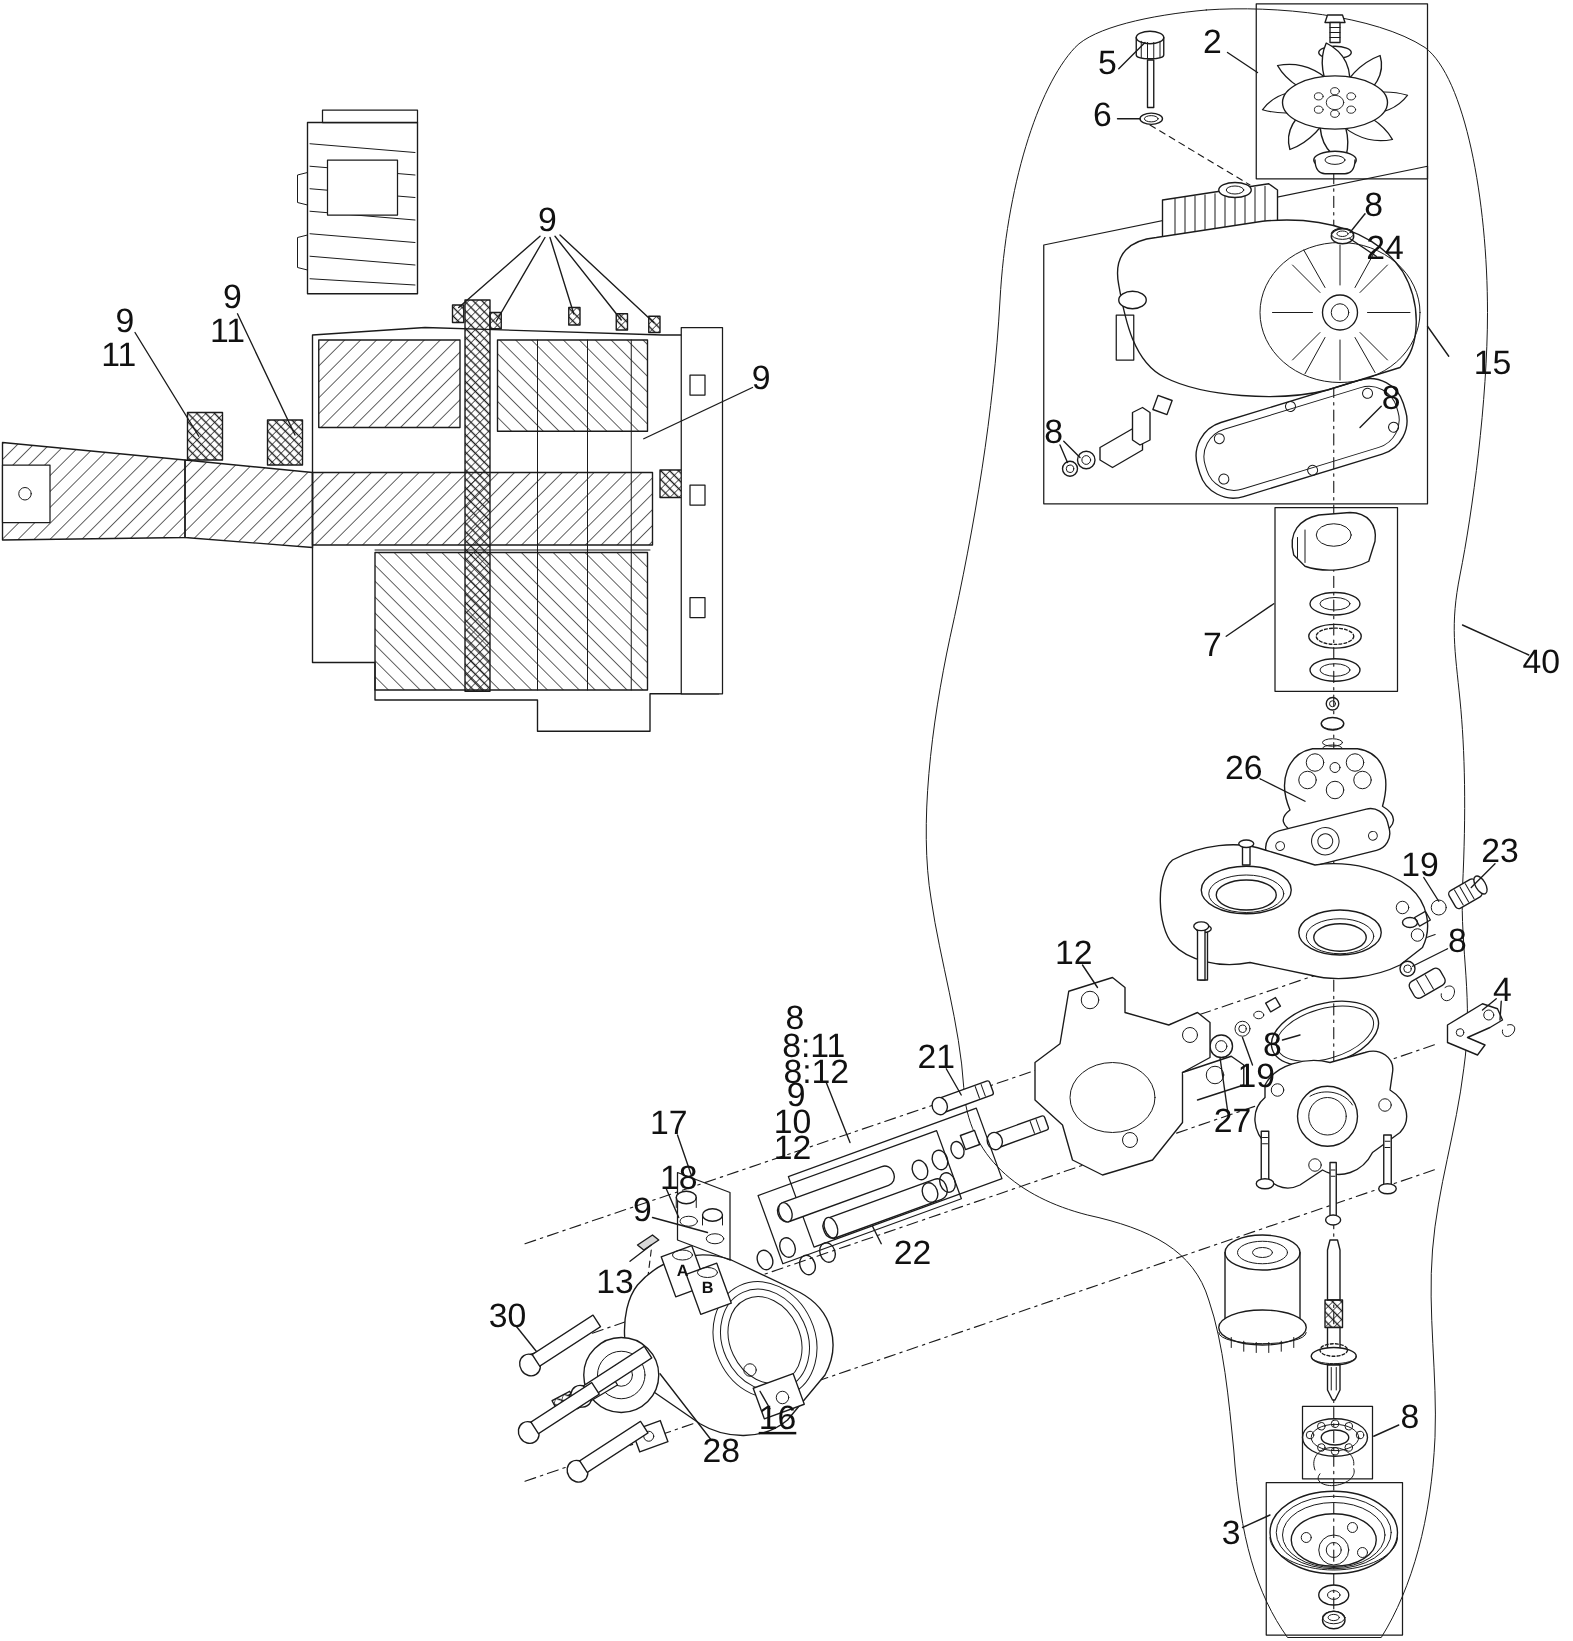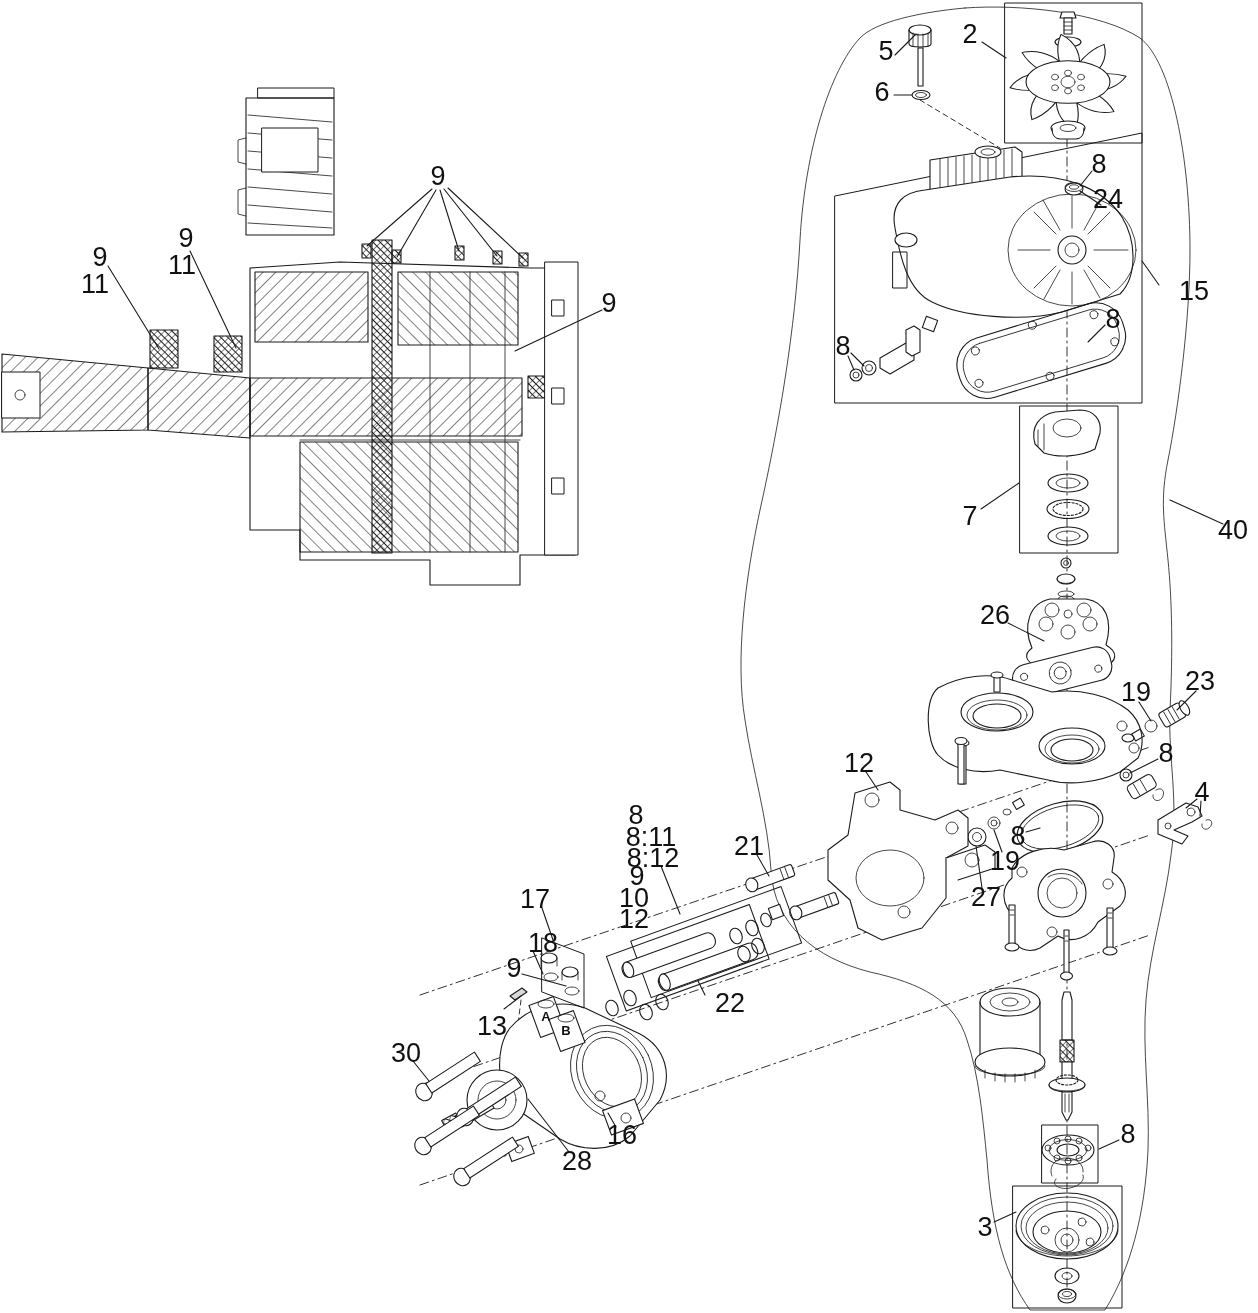--- a/index.html
+++ b/index.html
@@ -599,20 +599,20 @@
       <span class="part-label" style="left: 653px; top: 858px;">8:12</span>
       <span class="part-label" style="left: 637px; top: 876px;">9</span>
       <span class="part-label" style="left: 634px; top: 898px;">10</span>
       <span class="part-label" style="left: 634px; top: 919px;">12</span>
       <span class="part-label" style="left: 535px; top: 899px;">17</span>
       <span class="part-label" style="left: 543px; top: 943px;">18</span>
       <span class="part-label" style="left: 514px; top: 968px;">9</span>
       <span class="part-label" style="left: 492px; top: 1013px; margin-top: 13px;">13</span>
       <span class="part-label" style="left: 730px; top: 1003px;">22</span>
       <span class="part-label" style="left: 406px; top: 1053px;">30</span>
-      <span class="part-label" style="left: 622px; top: 1135px;">16</span>
+      <span class="part-label" style="left: 622px; top: 1135px; text-decoration: underline;">16</span>
       <span class="part-label" style="left: 577px; top: 1161px;">28</span>
       <span class="part-label" style="left: 1128px; top: 1134px;">8</span>
       <span class="part-label" style="left: 985px; top: 1227px;">3</span>
       <span class="part-label small" style="left: 546px; top: 1016px;">A</span>
       <span class="part-label small" style="left: 566px; top: 1030px;">B</span>
     </div>
 </div>
 
 </body></html>

